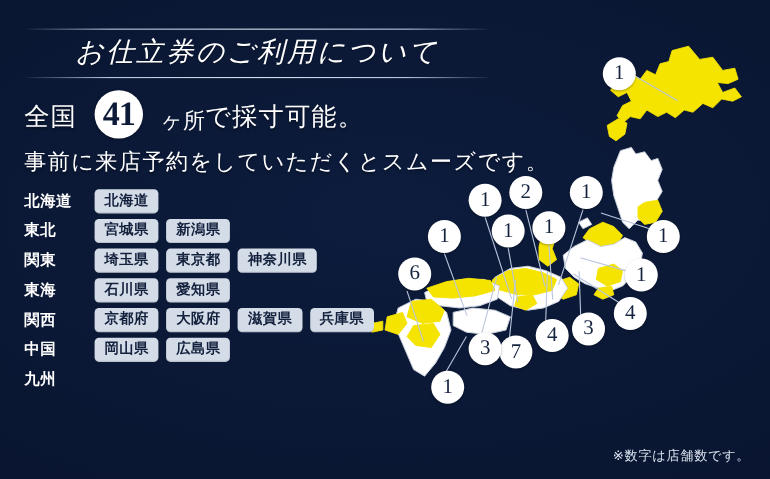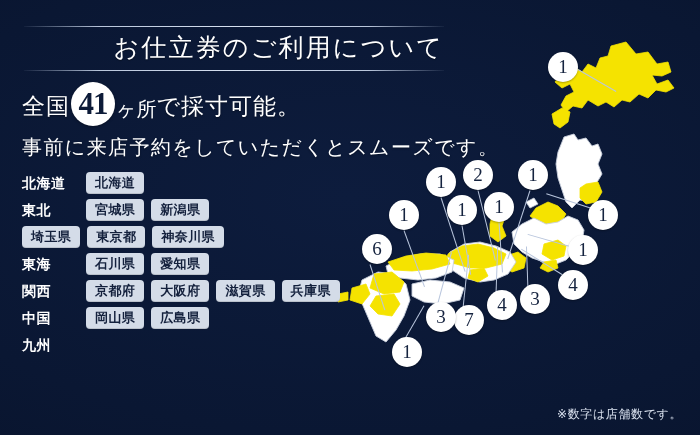--- a/index.html
+++ b/index.html
@@ -43,25 +43,26 @@
         rgba(225,235,250,0.95) 50%,
         rgba(215,228,248,0.85) 82%,
         rgba(200,215,240,0.05) 100%);
   }
 
   .page-title {
     font-family: "Liberation Serif", "DejaVu Serif", serif;
     font-size: 25px;
     letter-spacing: 2.2px;
     color: #ffffff;
-    text-align: right;
+    text-align: center;
     padding: 7px 0 8px 0;
     line-height: 1.1;
     white-space: nowrap;
     text-shadow: 0 1px 1px rgba(0,0,0,0.35);
+    font-style: italic;
   }
 
   
   .headline {
     position: absolute;
     left: 22px;
     top: 84px;
     display: flex;
     align-items: center;
     white-space: nowrap;
@@ -82,21 +83,21 @@
     border-radius: 50%;
     background: #ffffff;
     color: #0d1b38;
     font-family: "Liberation Serif", "DejaVu Serif", serif;
     font-size: 31px;
     font-weight: bold;
     display: flex;
     align-items: center;
     justify-content: center;
     letter-spacing: -1px;
-    margin: 0 1px;
+    margin: 0 16px;
     position: relative;
     top: -2px;
     box-shadow: 0 1px 3px rgba(0,0,0,0.35);
   }
 
   .headline-small {
     font-family: Liberation Mono, monospace;
     font-size: 20px;
     color: #ffffff;
     position: relative;
@@ -329,20 +330,21 @@
         </div>
       </div>
       <div class="region-row">
         <div class="region-name">東北</div>
         <div class="pref-wrap">
           <span class="pref-tag">宮城県</span>
           <span class="pref-tag">新潟県</span>
         </div>
       </div>
       <div class="region-row">
+        <div class="region-name">関東</div>
         <div class="pref-wrap">
           <span class="pref-tag">埼玉県</span>
           <span class="pref-tag">東京都</span>
           <span class="pref-tag">神奈川県</span>
         </div>
       </div>
       <div class="region-row">
         <div class="region-name">東海</div>
         <div class="pref-wrap">
           <span class="pref-tag">石川県</span>

